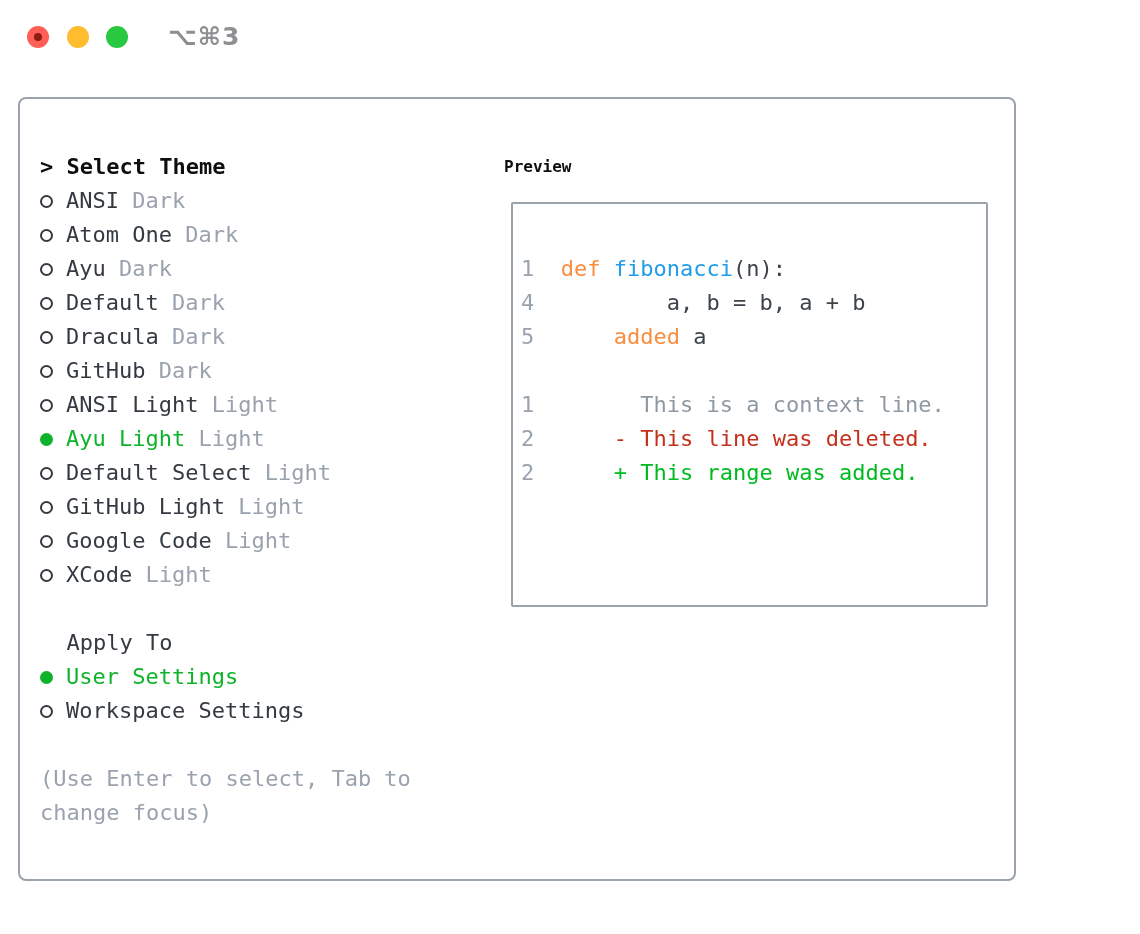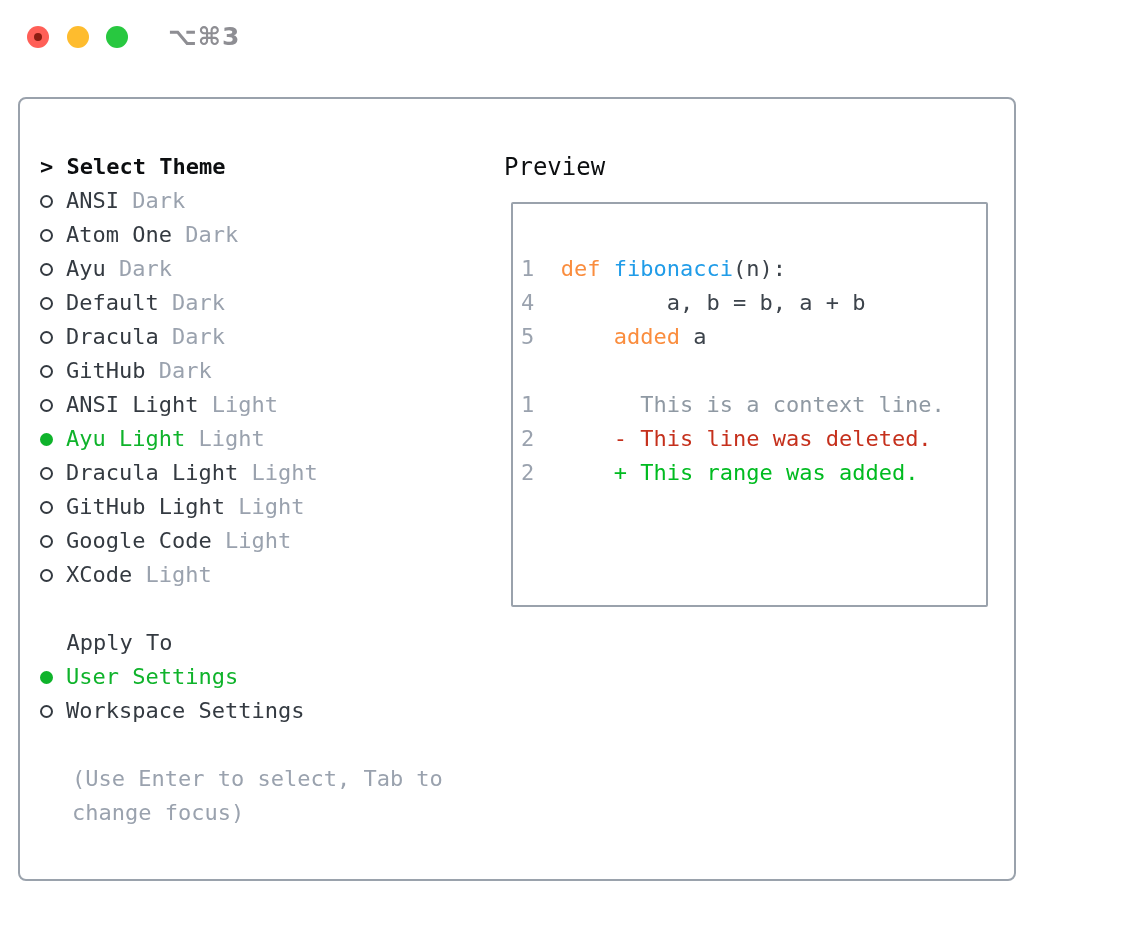--- a/index.html
+++ b/index.html
@@ -30,24 +30,24 @@
   .row { display: flex; align-items: center; height: 34px; white-space: pre; }
   .radio { flex: 0 0 auto; width: 13px; height: 13px; box-sizing: border-box;
     border: 2px solid var(--fg, #343a41); border-radius: 50%; margin-right: 13px; }
   .row.selected .radio { background: var(--green, #0fb32b); border-color: var(--green, #0fb32b); }
   .row.selected .name, .row.selected .label { color: var(--green, #0fb32b); }
   .prompt { display: inline-block; width: 2ch; font-weight: bold; color: var(--fg_bold, #0c0e10); }
   .heading { font-weight: bold; color: var(--fg_bold, #0c0e10); }
   .name { margin-right: 1ch; }
   .muted { color: var(--fg_muted, #9aa2ae); }
   .indent { padding-left: 2ch; }
-  .hint { color: var(--fg_muted, #9aa2ae); margin-left: 32px; }
+  .hint { color: var(--fg_muted, #9aa2ae); }
   
   .pv-heading { position: absolute; left: 484px; top: 51px; height: 34px; line-height: 34px;
-    font-size: 24px; font-weight: normal; color: var(--fg_bold, #0c0e10); }
+    font-size: 16px; font-weight: bold; color: var(--fg_bold, #0c0e10); }
   .pv-box { position: absolute; left: 491px; top: 103px; width: 477px; height: 405px;
     box-sizing: border-box; border: 2px solid var(--border, #9aa2ac);
     border-radius: 2px; background: #fff; padding: 48px 8px 0 8px; overflow: hidden; }
   .cline { white-space: pre; height: 34px; line-height: 34px; font-size: 22px;
     color: var(--code_fg, #3c434b); }
   .ln  { color: var(--linenum, #9aa2ae); }
   .kw  { color: var(--kw, #fa8d3e); }
   .fn  { color: var(--fn, #209ce8); }
   .num { color: var(--number, #a37acc); }
   .acc { color: var(--accent, #f07171); }
@@ -92,21 +92,21 @@
     <div class="row">
       <span class="radio"></span><span class="name">GitHub</span><span class="muted">Dark</span>
     </div>
     <div class="row">
       <span class="radio"></span><span class="name">ANSI Light</span><span class="muted">Light</span>
     </div>
     <div class="row selected">
       <span class="radio"></span><span class="name">Ayu Light</span><span class="muted">Light</span>
     </div>
     <div class="row">
-      <span class="radio"></span><span class="name">Dracula Light</span><span class="muted">Light</span>
+      <span class="radio"></span><span class="name">Default Select</span><span class="muted">Light</span>
     </div>
     <div class="row">
       <span class="radio"></span><span class="name">GitHub Light</span><span class="muted">Light</span>
     </div>
     <div class="row">
       <span class="radio"></span><span class="name">Google Code</span><span class="muted">Light</span>
     </div>
     <div class="row">
       <span class="radio"></span><span class="name">XCode</span><span class="muted">Light</span>
     </div>

